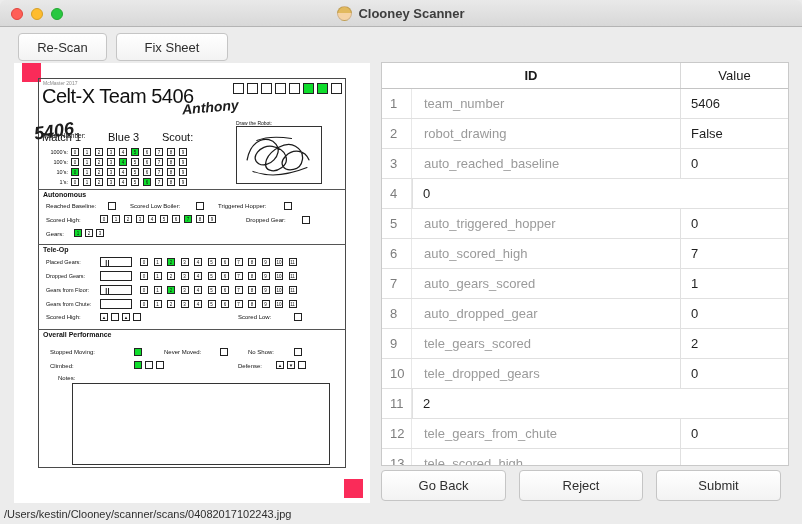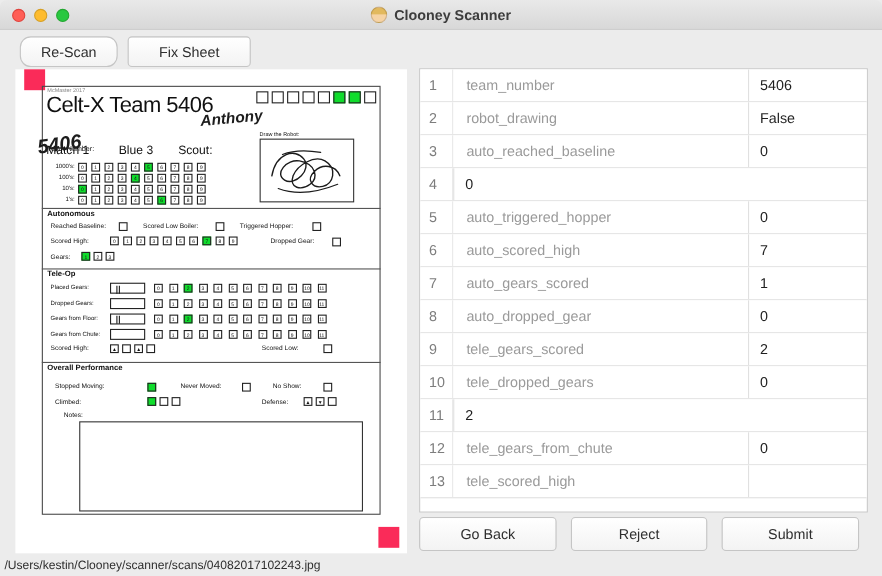--- a/index.html
+++ b/index.html
@@ -16,21 +16,21 @@
   .tl.green{left:51px;background:#28c840;border:1px solid #24a732;}
   .titlewrap{position:absolute;left:0;right:0;top:0;height:26px;display:flex;align-items:center;justify-content:center;gap:6px;}
   .avatar{width:15px;height:15px;border-radius:50%;border:1px solid rgba(0,0,0,.15);
     background:linear-gradient(180deg,#e2b95e 0 46%,#f6d3a4 46%);}
   .wtitle{font-size:13px;font-weight:700;color:#3d3d3d;}
 
   
   .mbtn{position:absolute;height:28px;background:linear-gradient(#ffffff,#f3f3f3);
     border:1px solid #c5c5c5;border-radius:4px;font-size:13px;color:#2e2e2e;
     font-family:inherit;text-align:center;}
-  .rescan{left:18px;top:33px;width:89px;border-radius:10px;}
+  .rescan{left:18px;top:33px;width:89px;}
   .fixsheet{left:116px;top:33px;width:112px;}
   .goback{left:381px;top:470px;width:125px;height:31px;}
   .reject{left:519px;top:470px;width:124px;height:31px;}
   .submit{left:656px;top:470px;width:125px;height:31px;}
 
   
   .sheet{position:absolute;left:14px;top:63px;width:356px;height:440px;background:#fff;}
   .pink{position:absolute;width:19px;height:19px;background:#fa2b59;}
   .pink.tlc{left:8px;top:0;}
   .pink.brc{left:330px;top:416px;}
@@ -352,20 +352,24 @@
       <div class="obox">▲</div>
       <div class="obox">▼</div>
       <div class="obox"></div>
     </div>
 
   <span class="slabel" style="left:44px;top:312px;">Notes:</span>
   <div class="notes-box"></div>
 </div>
 
 <div class="tablewrap">
+  <div class="thead">
+    <div class="th id">ID</div>
+    <div class="th val">Value</div>
+  </div>
   <div class="tbody">
       <div class="trow">
         <div class="tcell num">1</div>
         <div class="tcell rid">team_number</div>
         <div class="tcell rval">5406</div>
       </div>
       <div class="trow">
         <div class="tcell num">2</div>
         <div class="tcell rid">robot_drawing</div>
         <div class="tcell rval">False</div>

